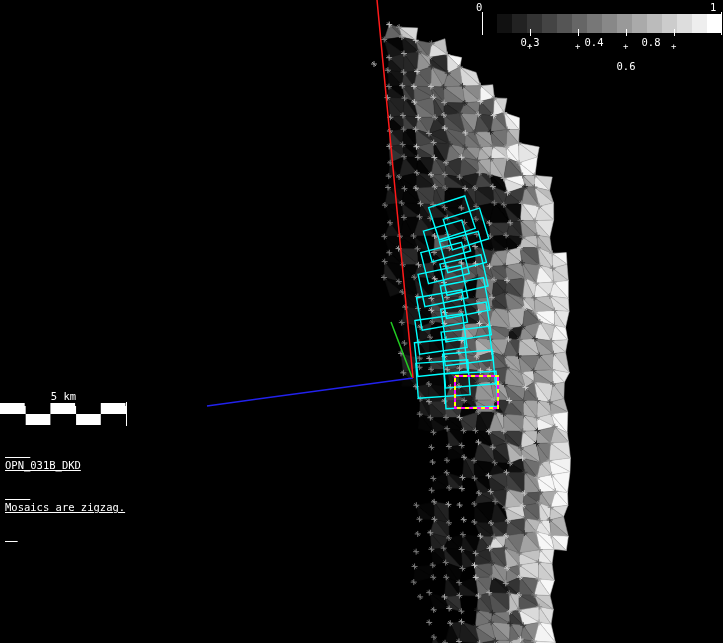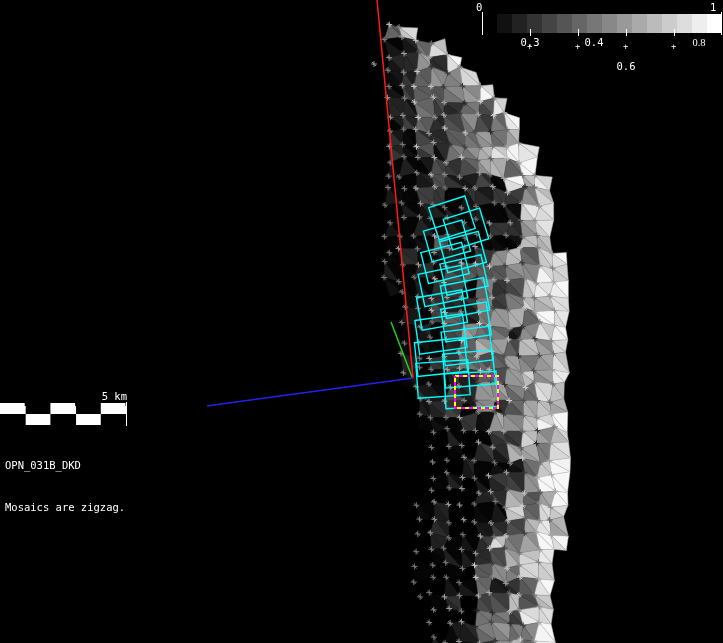--- a/index.html
+++ b/index.html
@@ -12,24 +12,24 @@
   
   .cb-bar{position:absolute;left:482px;top:14px;width:240px;height:19px;display:flex;}
   .cb-bar div{flex:1;}
   .cb-vline{position:absolute;width:1px;background:#fff;}
   .cb-ticklabel{position:absolute;top:36px;width:34px;text-align:center;}
   .cb-cross{position:absolute;top:41px;font-size:9px;color:#fff;}
   
   .checker{position:absolute;left:0;top:403px;width:126px;height:22px;
     background:repeating-conic-gradient(#000 0% 25%, #fff 0% 50%);
     background-size:50.4px 22px;}
-  .sb-label{position:absolute;left:0;top:390px;width:127px;text-align:right;}
+  .sb-label{position:absolute;left:0;top:390px;width:127px;text-align:center;}
   .sb-end{position:absolute;left:126px;top:402px;width:1px;height:24px;background:#fff;}
   .status{position:absolute;left:131px;top:413px;}
-  .info{position:absolute;left:5px;top:433px;}
+  .info{position:absolute;left:5px;top:433px;text-decoration:underline;}
   .info div{margin-bottom:3px;}
 </style>
 </head>
 <body>
 
 <div class="stage">
 
   <svg id="scene" width="723" height="643" viewBox="0 0 723 643">
       <polygon points="389.2351821110169,24.608513141873118 399.1030344771061,27.18235081218154 401.8801493201663,37.112930033978046" fill="rgb(81,81,81)" stroke="rgb(66,66,66)" stroke-width="0.5"></polygon>
       <polygon points="389.2351821110169,24.608513141873118 401.8801493201663,37.112930033978046 384.23277697856975,39.48567525673934" fill="rgb(100,100,100)" stroke="rgb(82,82,82)" stroke-width="0.5"></polygon>
@@ -1216,21 +1216,21 @@
       </div>
     <div class="cb-vline" style="left:482px;top:12px;height:23px;"></div>
     <div class="cb-vline" style="left:721px;top:12px;height:23px;"></div>
     <div class="cb-vline" style="left:530px;top:29px;height:7px;"></div>
     <div class="cb-vline" style="left:578px;top:29px;height:7px;"></div>
     <div class="cb-vline" style="left:626px;top:29px;height:7px;"></div>
     <div class="cb-vline" style="left:674px;top:29px;height:7px;"></div>
     <div class="cb-ticklabel txt" style="left:513px;">0.3</div>
     <div class="cb-ticklabel txt" style="left:577px;text-align:center;">0.4</div>
     <div class="cb-ticklabel txt" style="left:609px;margin-top:24px;">0.6</div>
-    <div class="cb-ticklabel txt" style="left:682px;font-family:Liberation Serif, serif;">0.8</div>
+    <div class="cb-ticklabel txt" style="left:634px;">0.8</div>
     <div class="cb-cross" style="left:527px;">+</div>
     <div class="cb-cross" style="left:575px;">+</div>
     <div class="cb-cross" style="left:623px;">+</div>
     <div class="cb-cross" style="left:671px;">+</div>
   </div>
 
   <div>
     <div class="sb-label txt">5 km</div>
     <div class="checker"></div>
     <div class="sb-end"></div>

